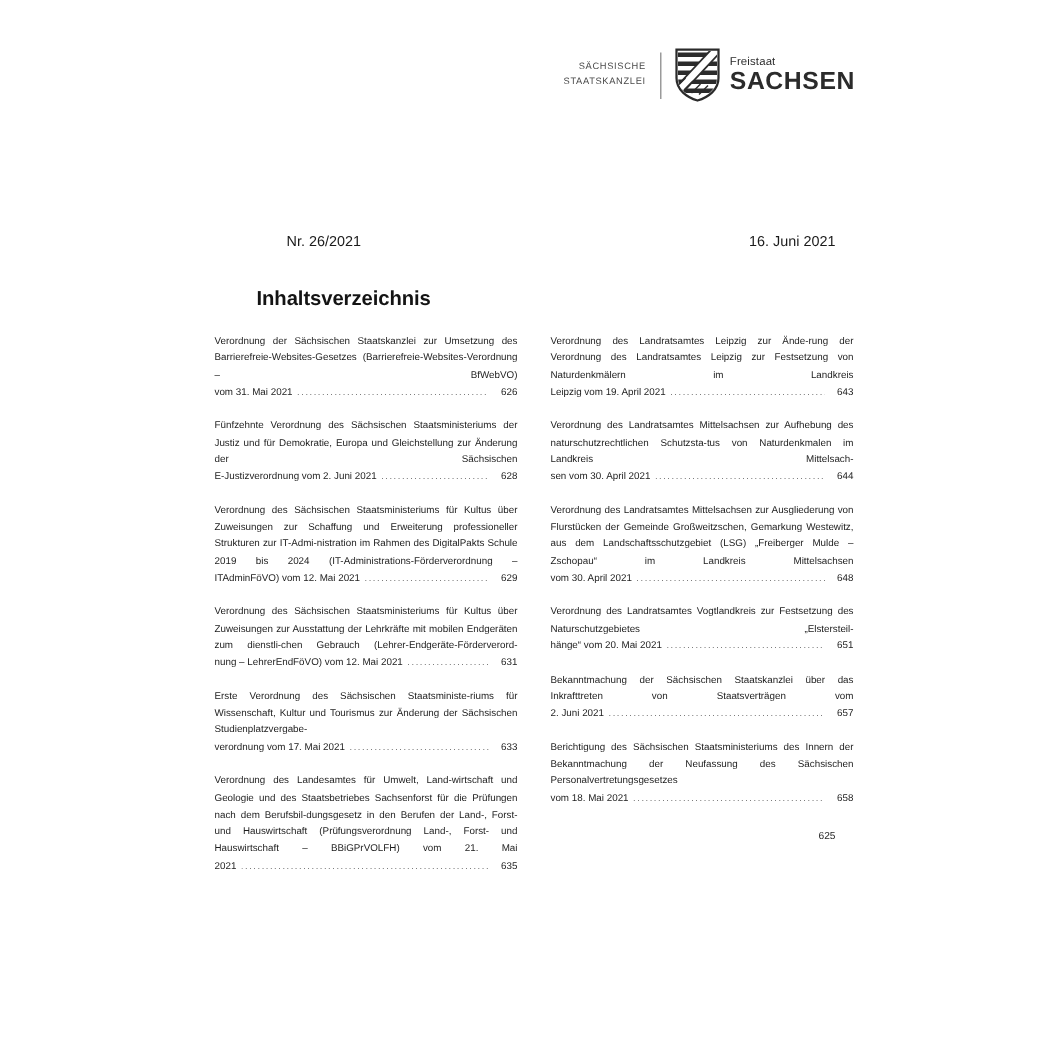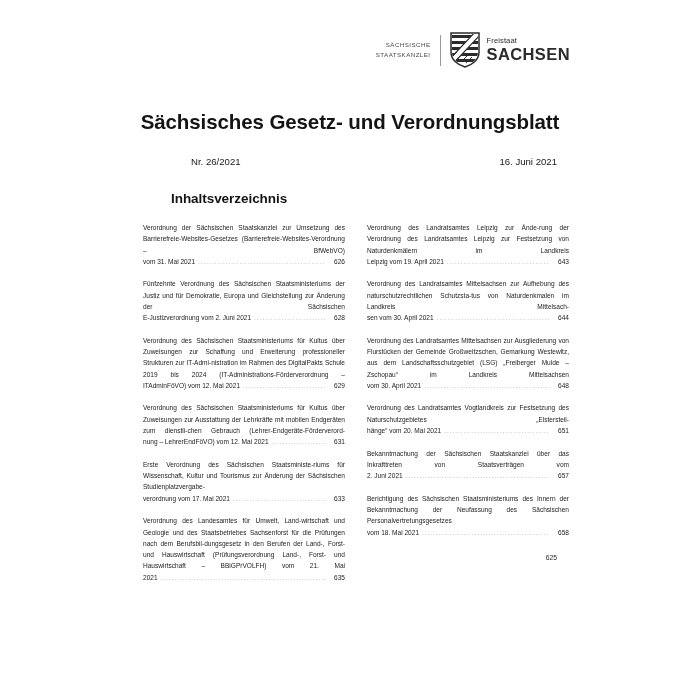--- a/index.html
+++ b/index.html
@@ -211,21 +211,20 @@
         </g>
       </g>
     </svg>
 
     <div class="freistaat-block">
       <span class="freistaat-small">Freistaat</span>
       <span class="freistaat-big">SACHSEN</span>
     </div>
   </div>
 
-  <div class="doc-title">Sächsisches Gesetz- und Verordnungsblatt</div>
 
   <div class="issue-line">
     <span>Nr. 26/2021</span>
     <span>16. Juni 2021</span>
   </div>
 
   <div class="toc-heading">Inhaltsverzeichnis</div>
 
   <div class="toc-columns">
     <div class="toc-col" id="toc-col-left">

